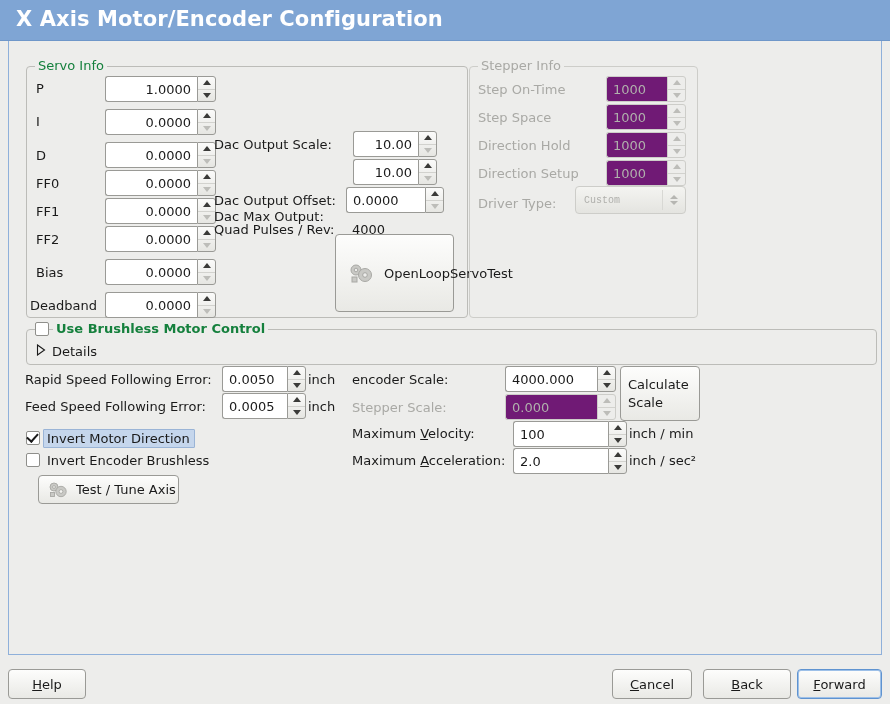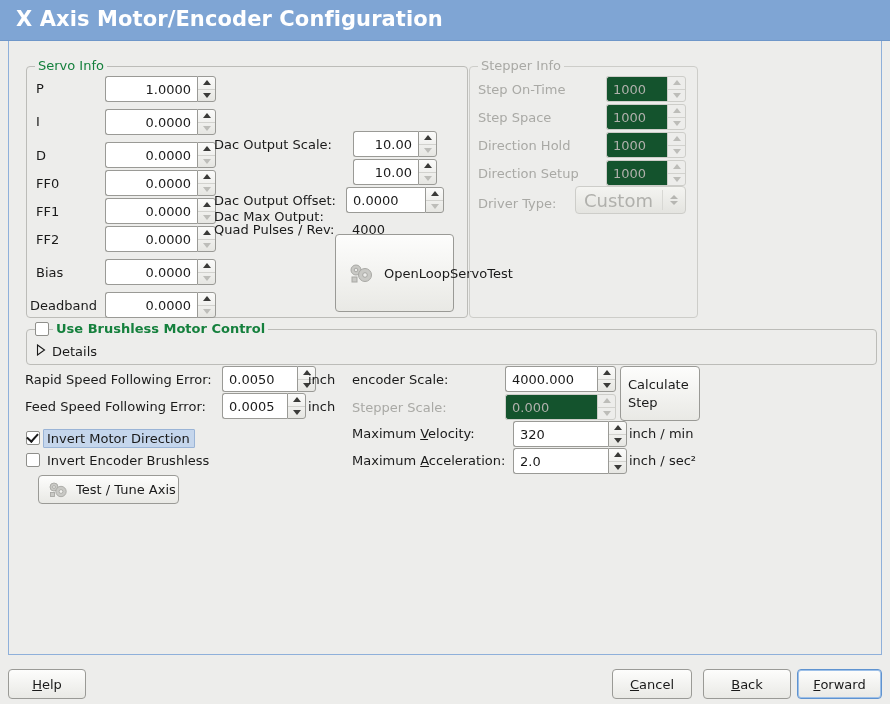--- a/index.html
+++ b/index.html
@@ -84,34 +84,34 @@
   .spin .btns .up,.spin .btns .dn{
     flex:1;display:flex;align-items:center;justify-content:center;
     position:relative;
   }
   .spin .btns .up{border-bottom:1px solid #d2d2ce;}
   .arrow-up,.arrow-dn{
     width:0;height:0;border-left:4px solid transparent;border-right:4px solid transparent;
   }
   .arrow-up{border-bottom:5px solid #3a3a38;}
   .arrow-dn{border-top:5px solid #3a3a38;}
-  .spin.dim .ent{background:#14532d;border-color:#cdcdc9;color:#b0b0ac;}
+  .spin.dim .ent{background:#701a75;border-color:#cdcdc9;color:#b0b0ac;}
   .spin.dim .btns{border-color:#cdcdc9;background:#ededeb;}
   .spin.dim .arrow-up{border-bottom-color:#bdbdb9;}
   .spin.dim .arrow-dn{border-top-color:#bdbdb9;}
   .spin.pale .arrow-dn{border-top-color:#bdbdb9;}
 
   
   .combo{
     position:absolute;height:28px;box-sizing:border-box;
     border:1px solid #cdcdc9;border-radius:4px;
     background:linear-gradient(#f4f4f1,#e4e4e0);
     display:flex;align-items:center;
   }
-  .combo .cval{flex:1;padding-left:8px;font-size:18px;color:#b0b0ac;}
+  .combo .cval{flex:1;padding-left:8px;font-size:10px;color:#b0b0ac;font-family:Liberation Mono, monospace;}
   .combo .csep{width:1px;align-self:stretch;background:#d8d8d4;margin:3px 0;}
   .combo .carr{width:22px;display:flex;flex-direction:column;align-items:center;justify-content:center;gap:2px;}
   .combo .carr .a1{width:0;height:0;border-left:4px solid transparent;border-right:4px solid transparent;border-bottom:4px solid #b6b6b2;}
   .combo .carr .a2{width:0;height:0;border-left:4px solid transparent;border-right:4px solid transparent;border-top:4px solid #b6b6b2;}
 
   
   .btn{
     position:absolute;box-sizing:border-box;
     border:1px solid #9a9a96;border-radius:4px;
     background:linear-gradient(#fdfdfc,#e9e9e5);
@@ -386,21 +386,21 @@
     <div class="frame-title bold" style="left:44px;top:280px;font-weight:bold;">Use Brushless Motor Control</div>
 
     <span class="tri-outline" style="left:27px;top:303px;">
       <svg width="10" height="12" viewBox="0 0 10 12">
           <path d="M1.5 1 L8.5 6 L1.5 11 Z" fill="none" stroke="#1a1a1a" stroke-width="1.1"></path>
         </svg>
     </span>
     <div class="lbl" style="left:43px;top:303px;">Details</div>
 
     <div class="lbl" style="left:16px;top:331px;">Rapid Speed Following Error:</div>
-    <div class="spin" style="left:213px;top:325px;width:94px;">
+    <div class="spin" style="left:213px;top:325px;width:84px;">
       <div class="ent left">0.0050</div>
       <div class="btns">
         <div class="up">
             <i class="arrow-up"></i>
           </div>
         <div class="dn">
             <i class="arrow-dn"></i>
           </div>
       </div>
     </div>
@@ -465,26 +465,26 @@
             <i class="arrow-up"></i>
           </div>
         <div class="dn">
             <i class="arrow-dn"></i>
           </div>
       </div>
     </div>
 
     <div class="btn" style="left:611px;top:325px;width:80px;height:55px;flex-direction:column;line-height:18px;align-items:flex-start;padding-left:7px;">
       <span>Calculate</span>
-      <span>Step</span>
+      <span>Scale</span>
     </div>
 
     <div class="lbl" style="left:343px;top:385px;"><span>Maximum </span><span style="text-decoration:underline;">V</span><span>elocity:</span></div>
     <div class="spin" style="left:504px;top:380px;width:114px;">
-      <div class="ent left">320</div>
+      <div class="ent left">100</div>
       <div class="btns">
         <div class="up">
             <i class="arrow-up"></i>
           </div>
         <div class="dn">
             <i class="arrow-dn"></i>
           </div>
       </div>
     </div>
     <div class="lbl" style="left:620px;top:385px;">inch / min</div>

